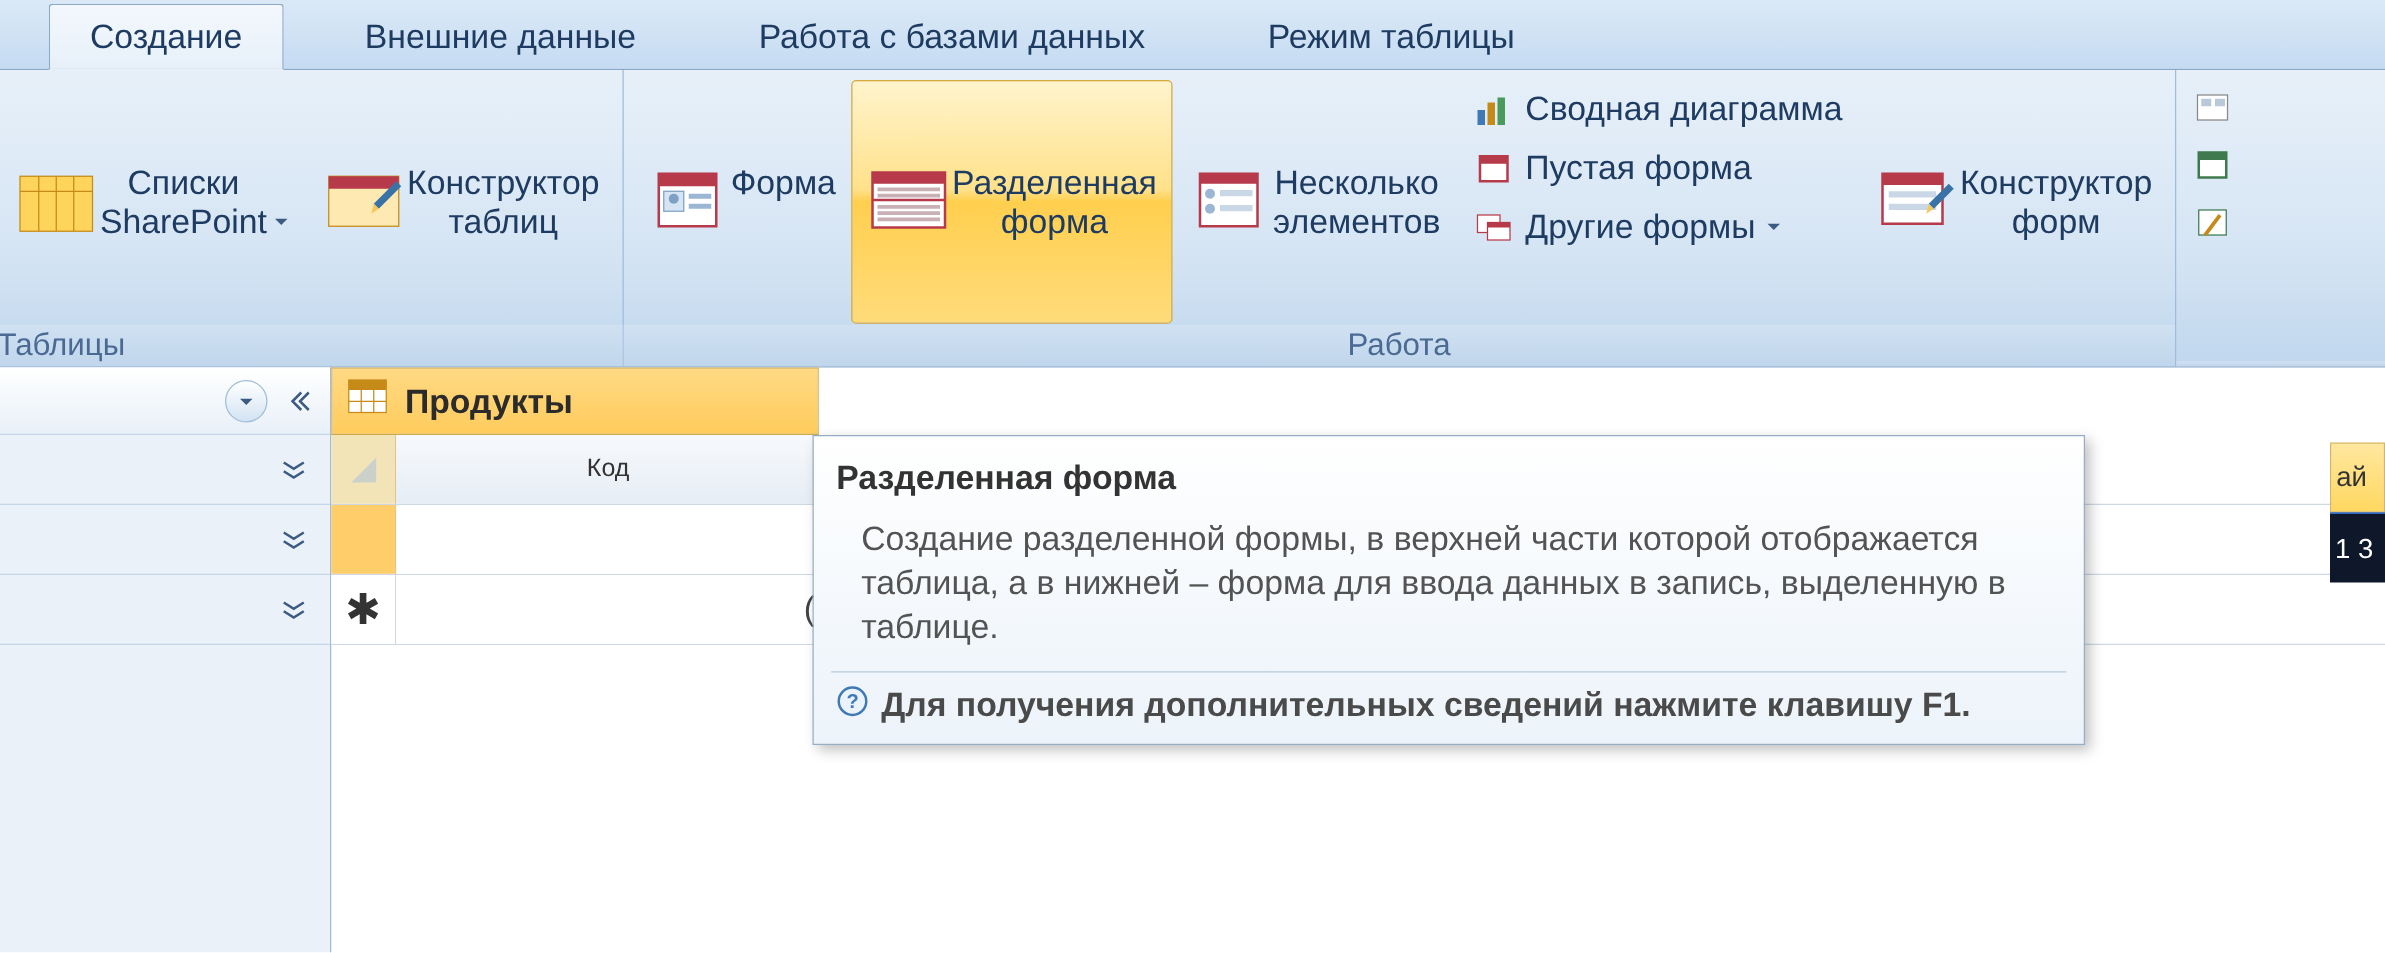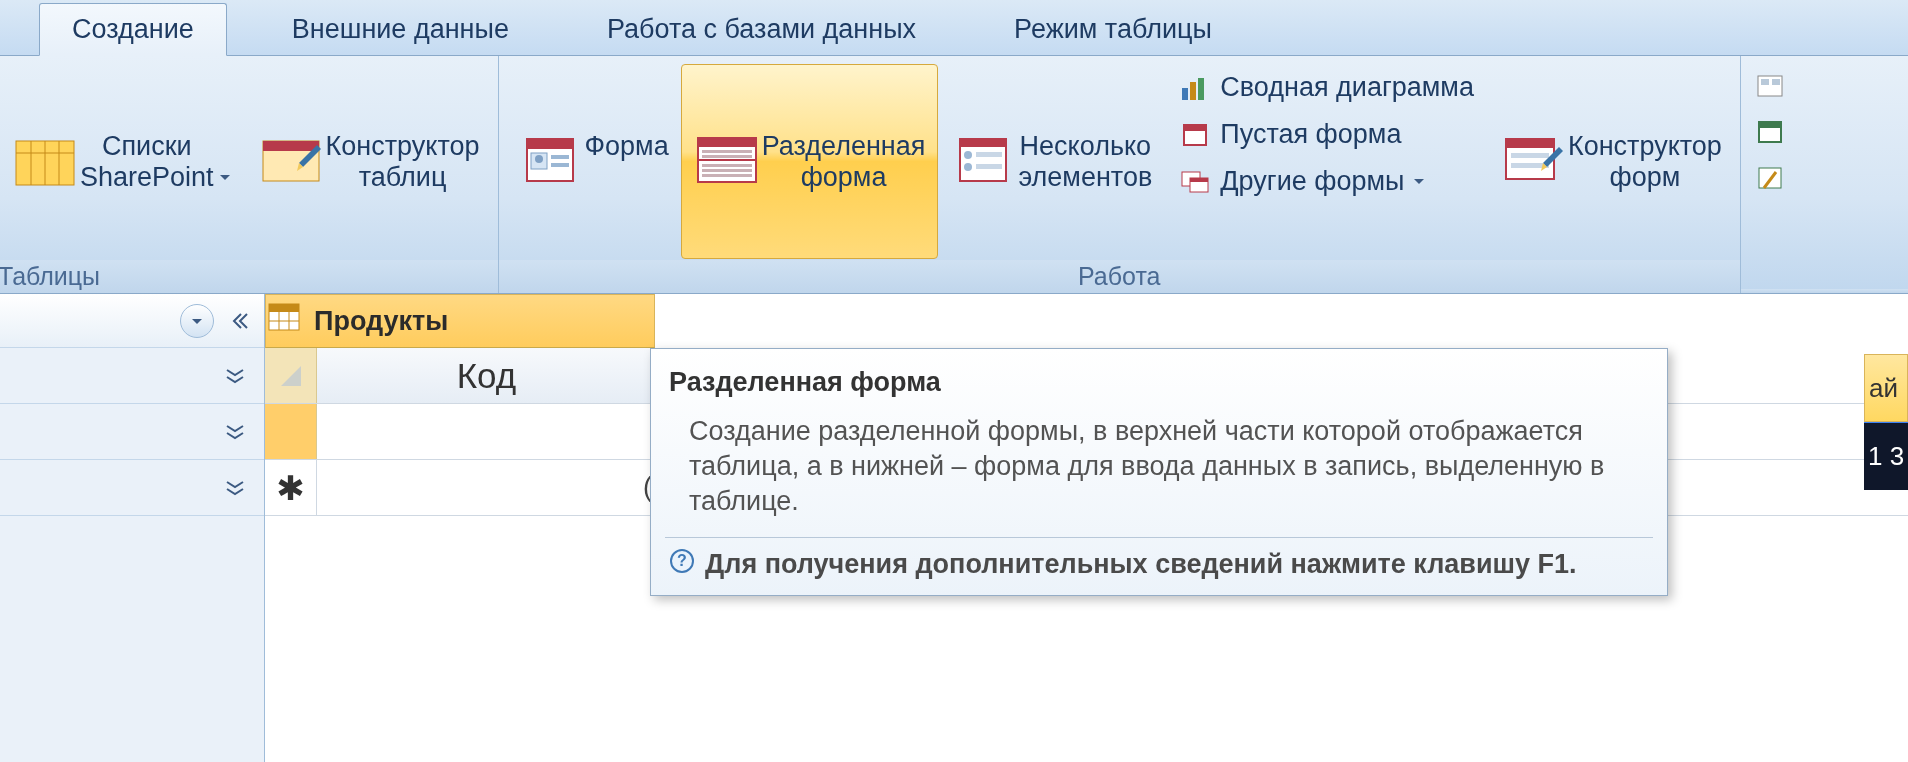--- a/index.html
+++ b/index.html
@@ -173,21 +173,21 @@
   }
   .tab-header {
     height:54px;
     width: 390px;
     background: linear-gradient(to bottom,#ffd983 0%,#ffcc5d 100%);
     border: 1px solid #d9b45a;
     border-bottom: 1px solid #c9a94a;
     display:flex;
     align-items:center;
     gap:12px;
-    padding-left:2px;
+    padding-left:12px;
     font-weight:bold;
     color:#2b2b2b;
   }
 
   .grid {
     display:flex;
     flex-direction:column;
   }
   .grid-row {
     display:flex;
@@ -203,21 +203,21 @@
   }
   .grid-row .cell {
     flex:0 0 340px;
     border-right:1px solid #cfd8e2;
     display:flex;align-items:center;justify-content:center;
     color:#444;
     background:#ffffff;
   }
   .grid-row.header .cell {
     background: linear-gradient(to bottom,#f7f9fc 0%, #e6edf5 100%);
-    font-size:35px;
+    font-size:20px;
     color:#333;
   }
   .grid-row.header .rh {
     background: #f3e4b8;
   }
   .grid-row.header .rh svg { opacity:.65; }
 
   
   .tooltip {
     position:absolute;
@@ -250,24 +250,24 @@
   }
 
   
   .right-strip {
     position:absolute;
     right:0; top:354px;
     width:44px;
     display:flex;flex-direction:column;
   }
   .right-strip div {
-    height:68px;
+    height:56px;
     display:flex;align-items:center;justify-content:flex-start;
     padding-left:4px;
-    font-size:26px;
+    font-size:22px;
   }
   .right-strip .yellow { background:linear-gradient(to bottom,#ffe79f,#ffd861); color:#333; border:1px solid #d9b45a; }
   .right-strip .dark { background:#0f172a; color:#fff; border-top:1px solid #3b82f6; }
 
 </style>
 </head>
 <body>
 
 <div class="tab-bar">
   <div class="tab active">Создание</div>

